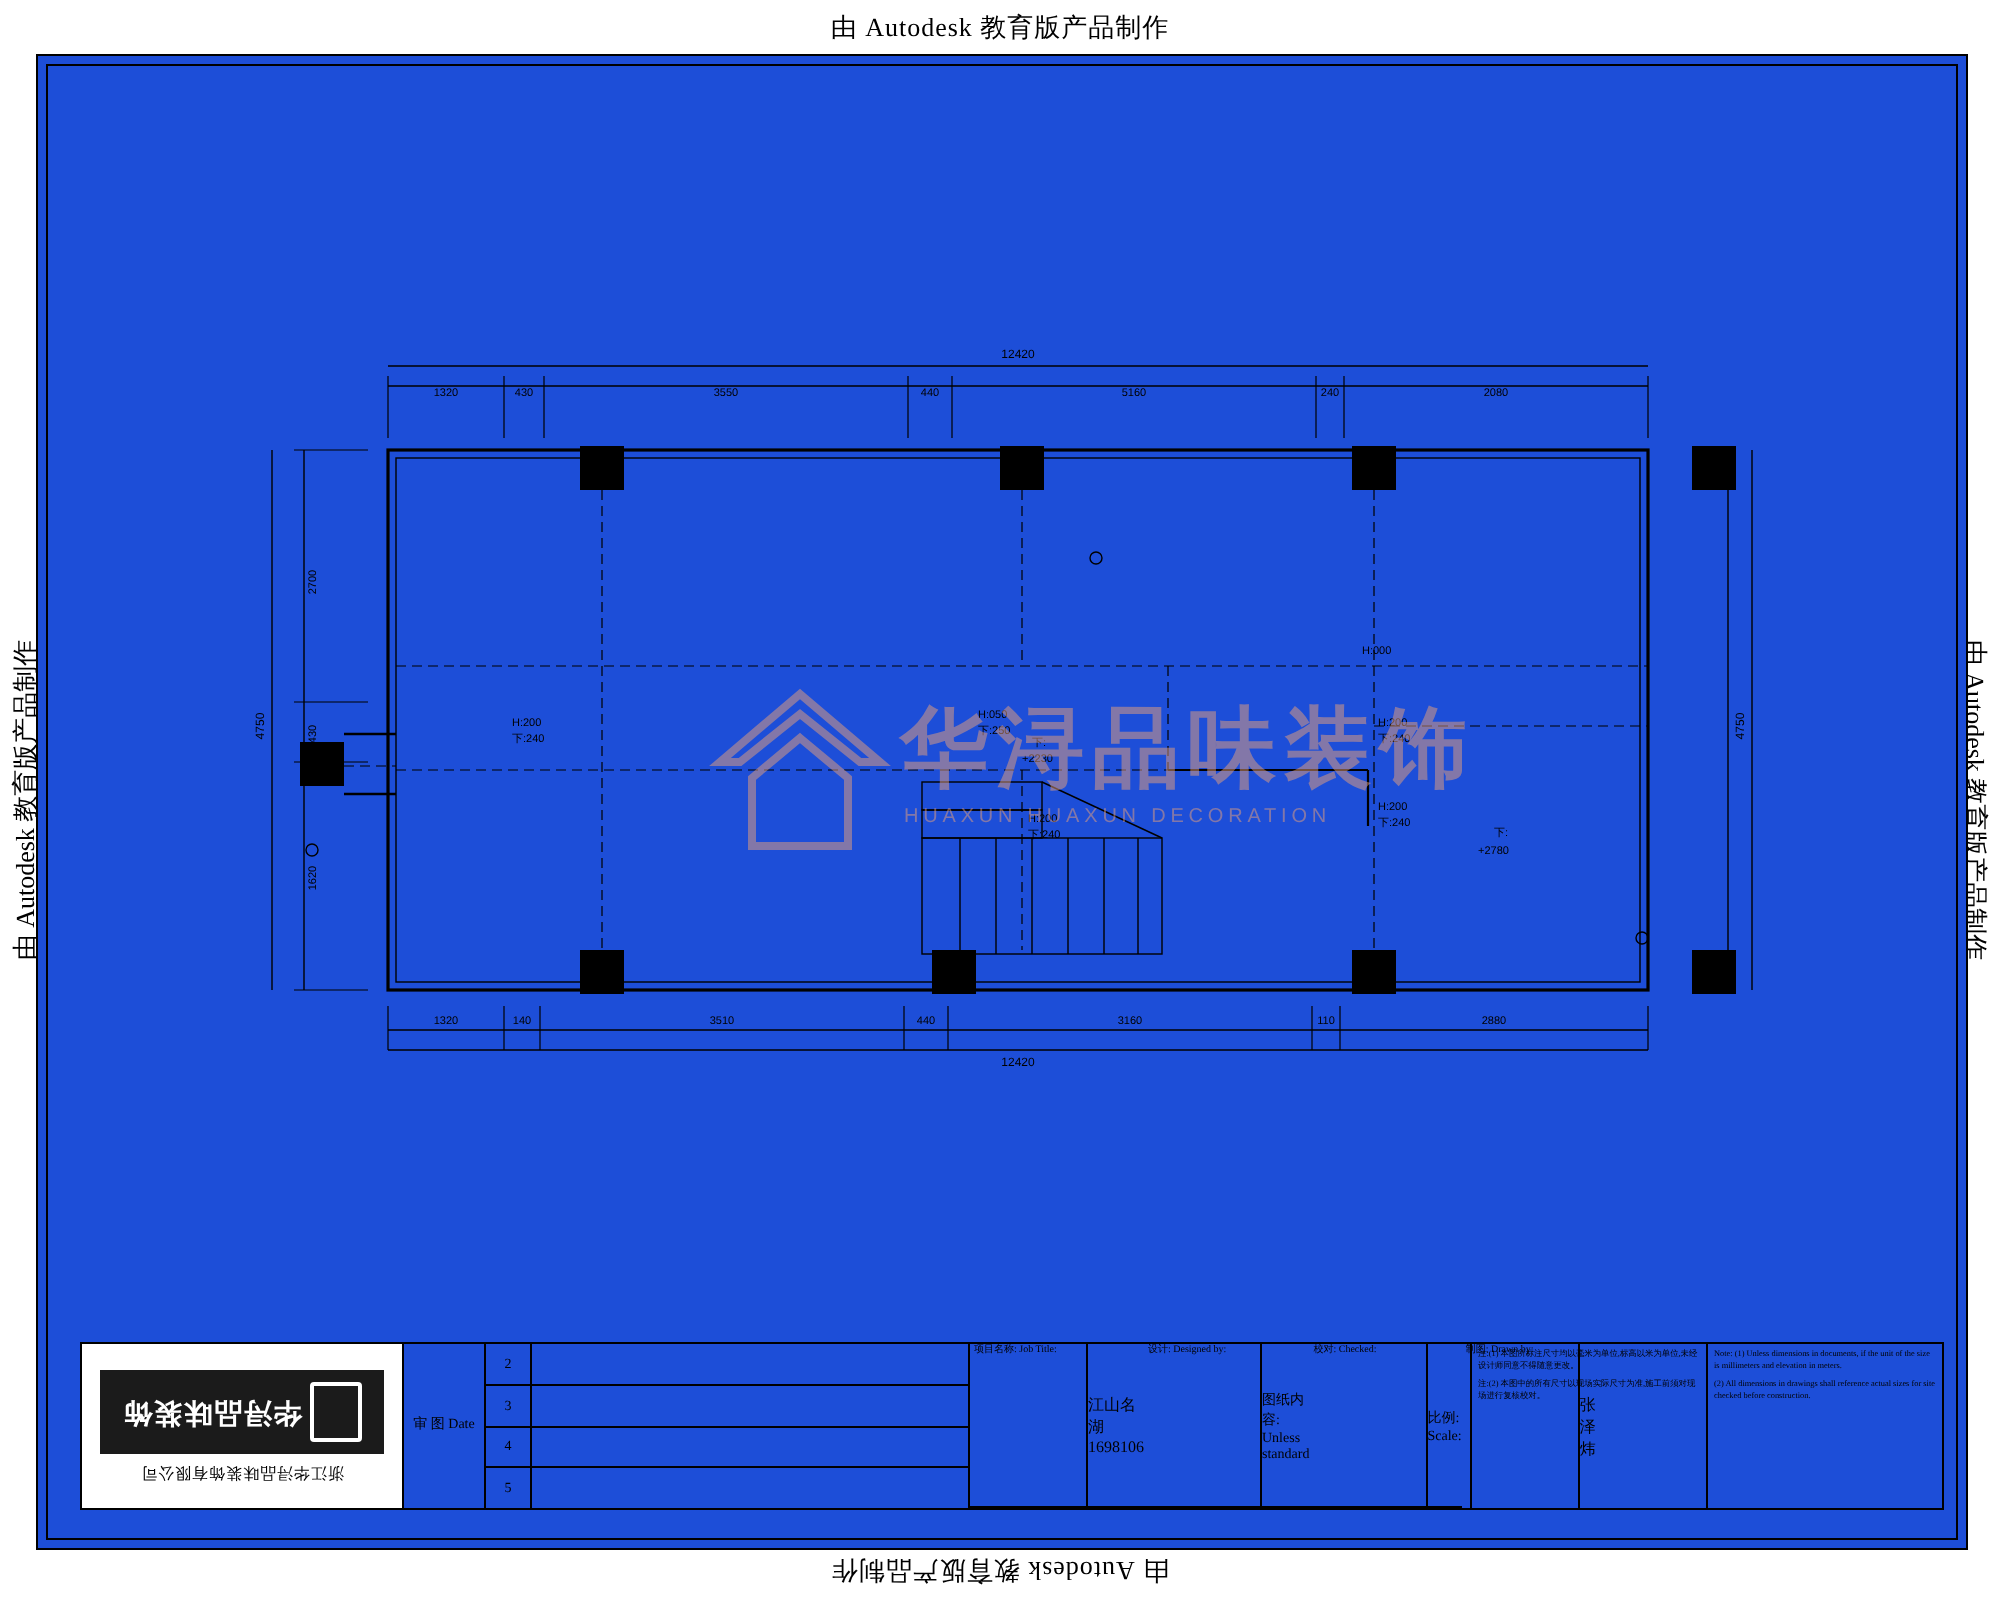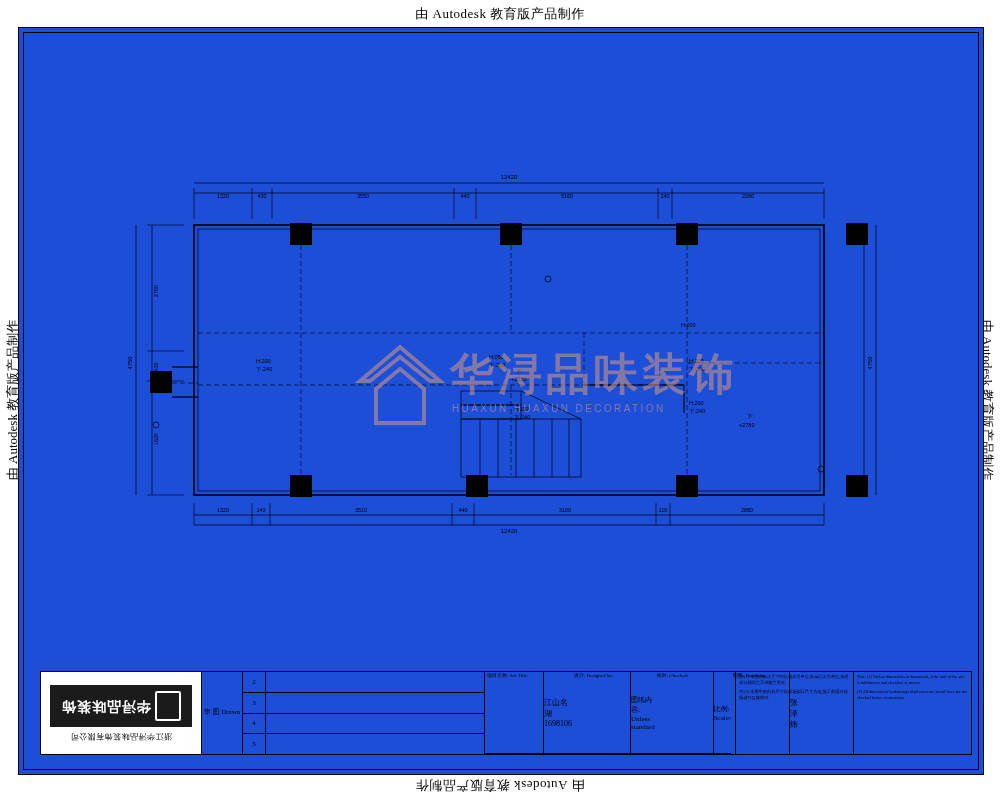--- a/index.html
+++ b/index.html
@@ -261,21 +261,21 @@
       <div class="tb-logo">
         <div class="lg">
           <div class="mark"></div>
           <div class="txt">华浔品味装饰</div>
         </div>
         <div class="cn">浙江华浔品味装饰有限公司</div>
       </div>
 
       <div class="tb-col tb-audit">
         <span>审 图
-Drawn</span>
+Date</span>
       </div>
 
       <div class="tb-col tb-rev">
         <div class="r">2</div>
         <div class="r">3</div>
         <div class="r">4</div>
         <div class="r">5</div>
       </div>
 
       <div class="tb-col tb-revnote">

